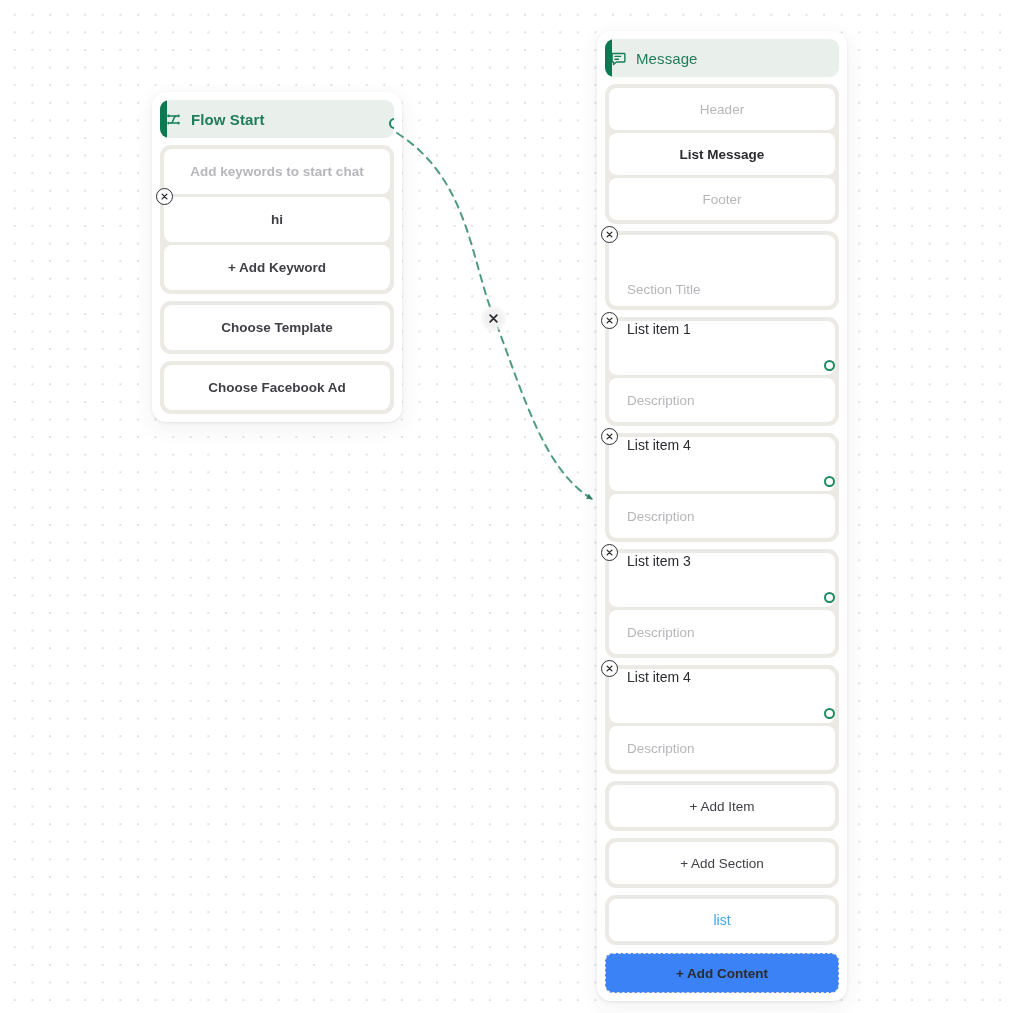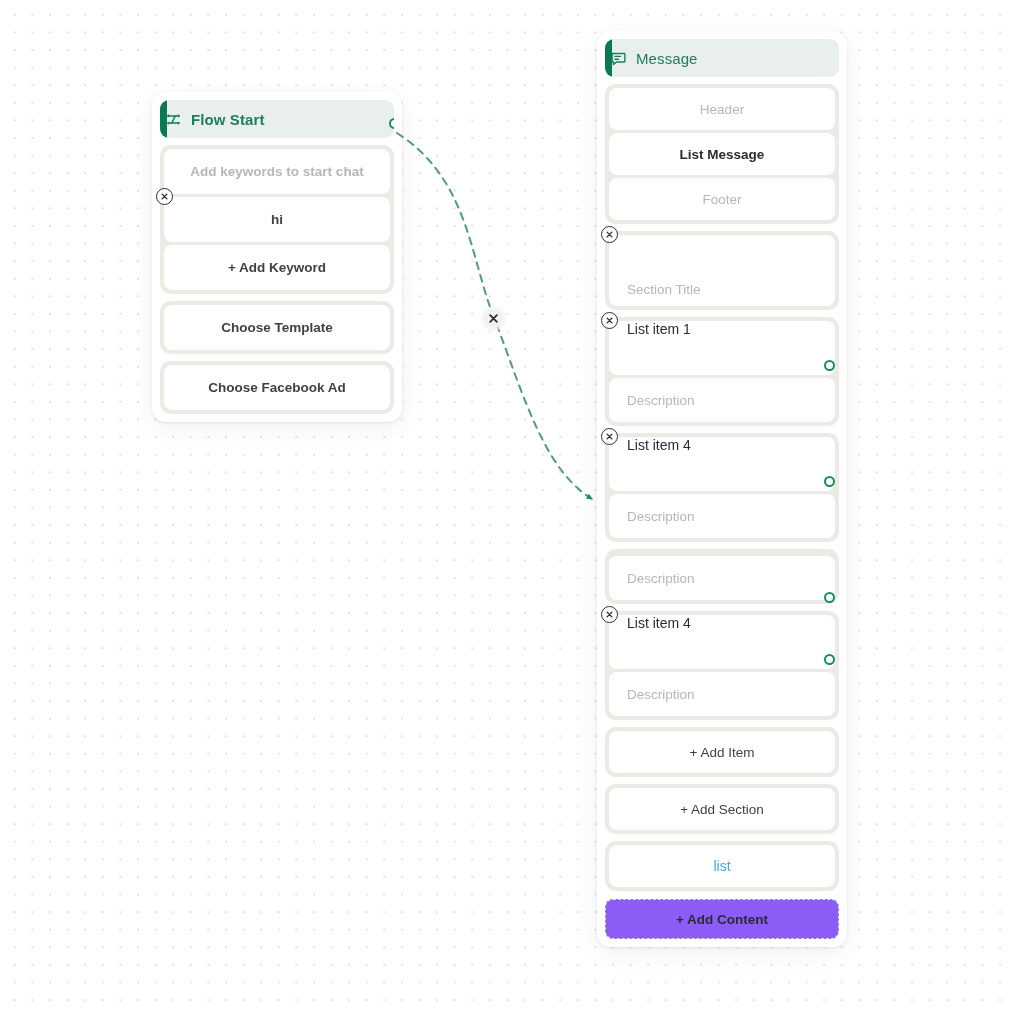--- a/index.html
+++ b/index.html
@@ -71,21 +71,21 @@
   }
   .row:first-child{margin-top:0;}
   .row:last-child{margin-bottom:0;}
   .row.placeholder{color:#b7b7bb;}
   .row.bold{font-weight:bold;color:#2b2b30;}
   .row.tall{min-height:46px;}
   .row.link{color:#44a6e4;font-size:14px;}
 
   .dashed-btn{
     margin-top:8px;
-    background:#8b5cf6;
+    background:#3b82f6;
     border:1px dashed #dcdbd6;
     border-radius:8px;
     min-height:38px;
     display:flex;align-items:center;justify-content:center;
     font-size:13.5px;color:#2b2b30;font-weight:bold;
   }
 
   
   .close-badge{
     position:absolute;
@@ -303,20 +303,28 @@
         </span>
         <span>List item 4</span>
       </div>
       <div class="desc-row">
         <span>Description</span>
       </div>
       <span class="port port-item"></span>
     </div>
 
     <div class="item-block">
+      <div class="title-row">
+        <span class="close-badge">
+          <svg width="7" height="7" viewBox="0 0 10 10" aria-hidden="true">
+            <path d="M1.6,1.6 L8.4,8.4 M8.4,1.6 L1.6,8.4" stroke="#2e2e33" stroke-width="2" stroke-linecap="round"></path>
+          </svg>
+        </span>
+        <span>List item 3</span>
+      </div>
       <div class="desc-row">
         <span>Description</span>
       </div>
       <span class="port port-item"></span>
     </div>
 
     <div class="item-block">
       <div class="title-row">
         <span class="close-badge">
           <svg width="7" height="7" viewBox="0 0 10 10" aria-hidden="true">

